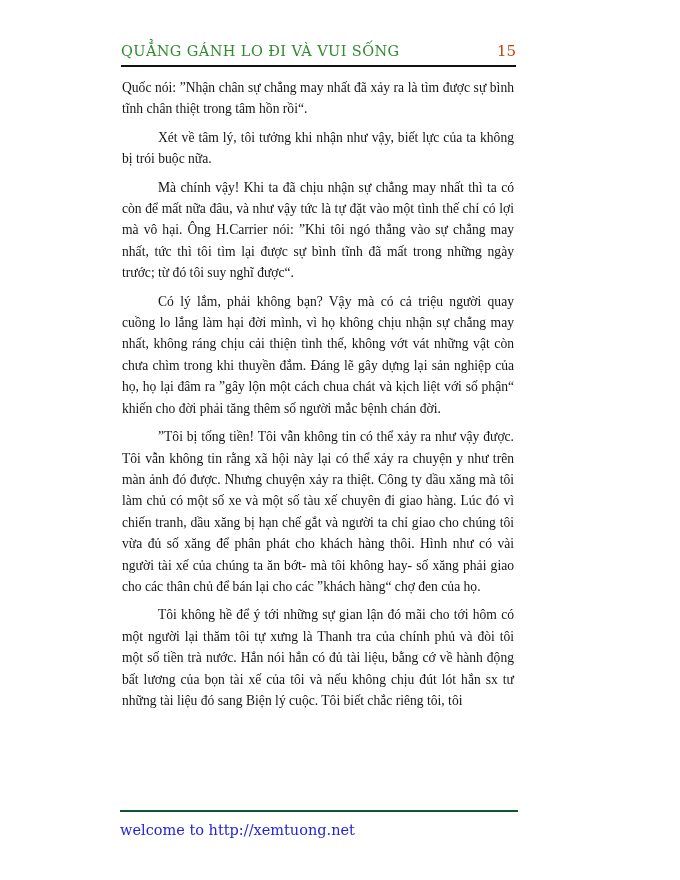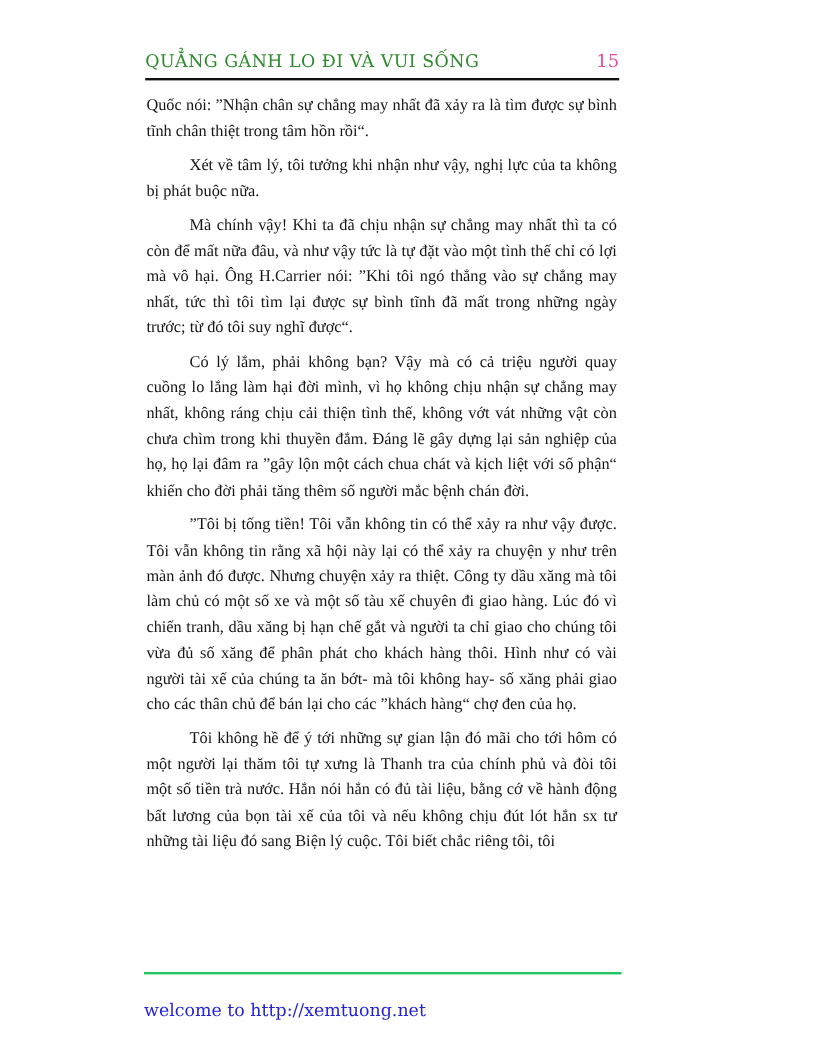--- a/index.html
+++ b/index.html
@@ -24,21 +24,21 @@
     justify-content: space-between;
     align-items: baseline;
   }
   .header .title {
     color: #2e8b2e;
     font-size: 14.5px;
     letter-spacing: 0.4px;
     white-space: nowrap;
   }
   .header .pagenum {
-    color: #ec4899;
+    color: #c2410c;
     font-size: 15px;
   }
   .body-text {
     margin: 10px 90px 0 122px;
     font-family: Liberation Serif, serif;
   }
   .body-text p {
     margin: 7px 0 0 0;
     font-size: 13.6px;
     line-height: 21.4px;
@@ -48,43 +48,43 @@
   }
   .body-text p.no-indent {
     text-indent: 0;
     margin-top: 4px;
   }
   .footer {
     position: absolute;
     left: 120px;
     right: 86px;
     top: 810px;
-    border-top: 2px solid #22c55e;
-    padding-top: 20px;
+    border-top: 2px solid #14532d;
+    padding-top: 8px;
   }
   .footer a {
     color: #2323dd;
     font-size: 14.5px;
     text-decoration: none;
     font-family: "DejaVu Serif", serif;
   }
 </style>
 </head>
 <body>
 
 <div class="page">
 
   <div class="header">
     <span class="title">QUẲNG GÁNH LO ĐI VÀ VUI SỐNG</span>
     <span class="pagenum">15</span>
   </div>
 
   <div class="body-text">
     <p class="no-indent">Quốc nói: ”Nhận chân sự chẳng may nhất đã xảy ra là tìm được sự bình tĩnh chân thiệt trong tâm hồn rồi“.</p>
-    <p>Xét về tâm lý, tôi tưởng khi nhận như vậy, nghị lực của ta không bị phát buộc nữa.</p>
+    <p>Xét về tâm lý, tôi tưởng khi nhận như vậy, biết lực của ta không bị trói buộc nữa.</p>
     <p>Mà chính vậy! Khi ta đã chịu nhận sự chẳng may nhất thì ta có còn để mất nữa đâu, và như vậy tức là tự đặt vào một tình thế chỉ có lợi mà vô hại. Ông H.Carrier nói: ”Khi tôi ngó thẳng vào sự chẳng may nhất, tức thì tôi tìm lại được sự bình tĩnh đã mất trong những ngày trước; từ đó tôi suy nghĩ được“.</p>
     <p>Có lý lắm, phải không bạn? Vậy mà có cả triệu người quay cuồng lo lắng làm hại đời mình, vì họ không chịu nhận sự chẳng may nhất, không ráng chịu cải thiện tình thế, không vớt vát những vật còn chưa chìm trong khi thuyền đắm. Đáng lẽ gây dựng lại sản nghiệp của họ, họ lại đâm ra ”gây lộn một cách chua chát và kịch liệt với số phận“ khiến cho đời phải tăng thêm số người mắc bệnh chán đời.</p>
     <p>”Tôi bị tống tiền! Tôi vẫn không tin có thể xảy ra như vậy được. Tôi vẫn không tin rằng xã hội này lại có thể xảy ra chuyện y như trên màn ảnh đó được. Nhưng chuyện xảy ra thiệt. Công ty dầu xăng mà tôi làm chủ có một số xe và một số tàu xế chuyên đi giao hàng. Lúc đó vì chiến tranh, dầu xăng bị hạn chế gắt và người ta chỉ giao cho chúng tôi vừa đủ số xăng để phân phát cho khách hàng thôi. Hình như có vài người tài xế của chúng ta ăn bớt- mà tôi không hay- số xăng phải giao cho các thân chủ để bán lại cho các ”khách hàng“ chợ đen của họ.</p>
     <p>Tôi không hề để ý tới những sự gian lận đó mãi cho tới hôm có một người lại thăm tôi tự xưng là Thanh tra của chính phủ và đòi tôi một số tiền trà nước. Hắn nói hắn có đủ tài liệu, bằng cớ về hành động bất lương của bọn tài xế của tôi và nếu không chịu đút lót hắn sx tư những tài liệu đó sang Biện lý cuộc. Tôi biết chắc riêng tôi, tôi</p>
   </div>
 
   <div class="footer">
     <a href="#">welcome to http://xemtuong.net</a>
   </div>
 

